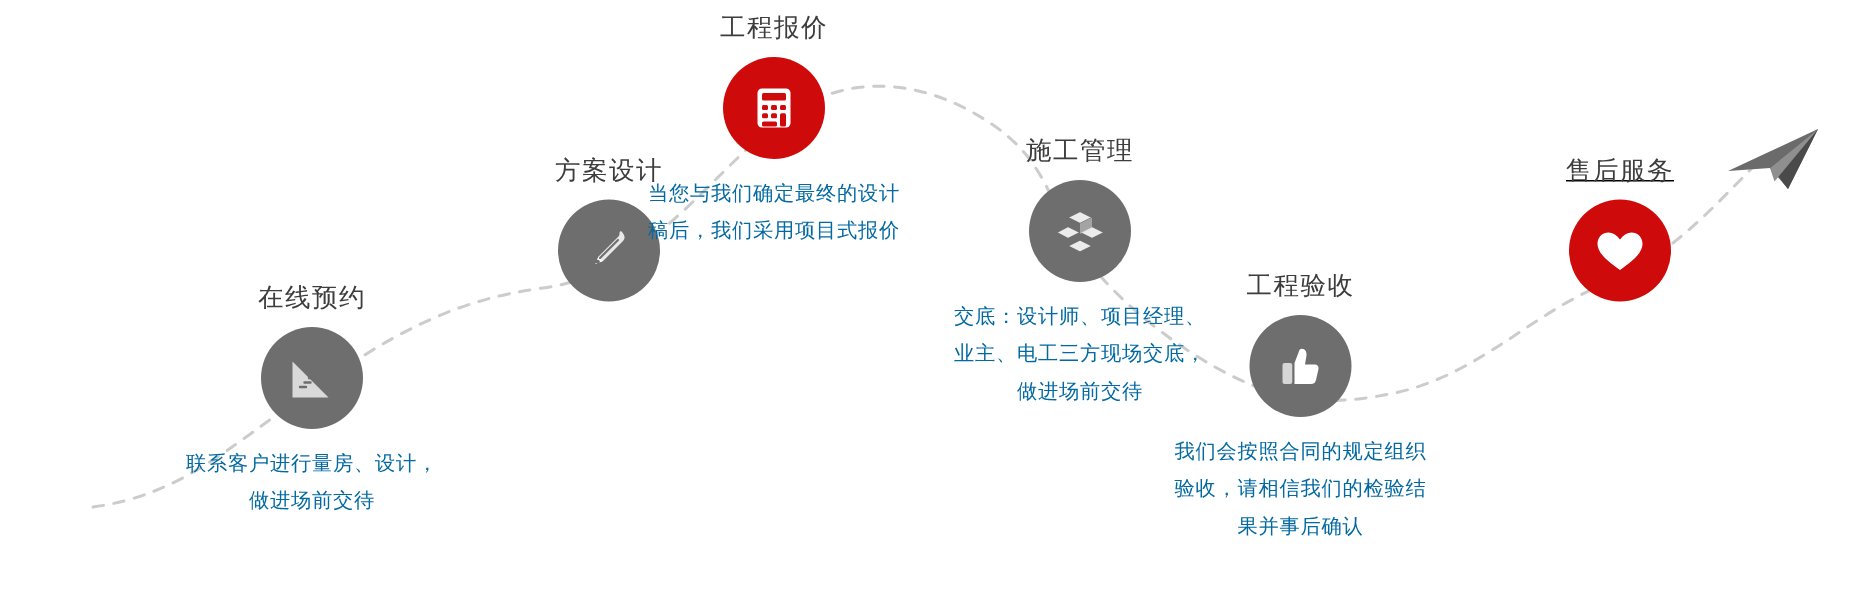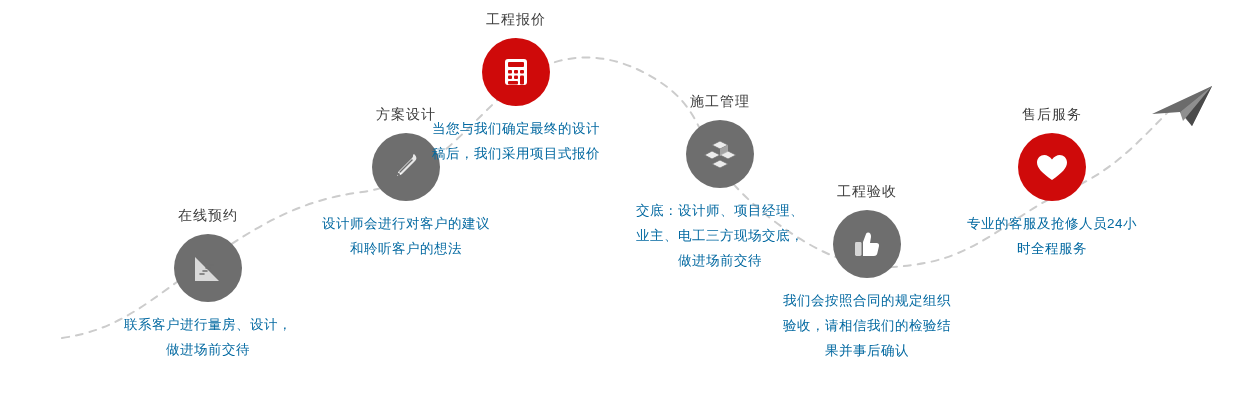--- a/index.html
+++ b/index.html
@@ -25,21 +25,21 @@
     width: 1245px;
     height: 402px;
     pointer-events: none;
   }
   .step {
     position: absolute;
     width: 180px;
     text-align: center;
   }
   .step-title {
-    font-size: 14px;
+    font-size: 17px;
     color: #3d3d3d;
     line-height: 22px;
     letter-spacing: 1px;
     margin-bottom: 8px;
     white-space: nowrap;
   }
   .badge {
     width: 68px;
     height: 68px;
     border-radius: 50%;
@@ -59,26 +59,26 @@
     display: block;
   }
   .step-desc {
     font-size: 13.5px;
     color: #0369a1;
     line-height: 25px;
     letter-spacing: 0.5px;
   }
 
   
-  #step-1 { left: 118px; top: 204px; }
+  #step-1 { left: 118px; top: 188px; }
   #step-2 { left: 272px; top: 103px; margin-left: 44px; }
   #step-3 { left: 426px; top: 8px; }
   #step-4 { left: 630px; top: 90px; }
   #step-5 { left: 777px; top: 180px; }
-  #step-6 { left: 962px; top: 103px; }
+  #step-6 { left: 990px; top: 103px; text-decoration: underline; }
 
   #step-1 .step-desc,
   #step-2 .step-desc,
   #step-3 .step-desc { }
 </style>
 </head>
 <body>
 
 <div id="stage">
 
@@ -113,21 +113,20 @@
     <div class="badge gray">
       <span>
         <svg width="34" height="34" viewBox="0 0 34 34">
           <path d="M25 4 C28 7 28 9 26 11 L13 24 L8 26 L10 21 L23 8 C25 6 23 5 25 4 Z" fill="#e8e8e8"></path>
           <path d="M13 24 L8 26 L10 21 Z" fill="#ffffff"></path>
           <path d="M11 22 L23 10" stroke="#6e6e6e" stroke-width="1.4" stroke-linecap="round"></path>
           <circle cx="9.5" cy="24.5" r="1.4" fill="#6e6e6e"></circle>
         </svg>
       </span>
     </div>
-    <div class="step-desc">设计师会进行对客户的建议和聆听客户的想法</div>
   </div>
 
   <div class="step" id="step-3">
     <div class="step-title">工程报价</div>
     <div class="badge red">
       <span>
         <svg width="36" height="36" viewBox="0 0 36 36">
           <rect x="7" y="5" width="22" height="26" rx="3" fill="#ffffff"></rect>
           <rect x="10" y="8" width="16" height="5" rx="1" fill="#cf0a0a"></rect>
           <g fill="#cf0a0a">
@@ -180,16 +179,15 @@
 
   <div class="step" id="step-6">
     <div class="step-title">售后服务</div>
     <div class="badge red">
       <span>
         <svg width="36" height="34" viewBox="0 0 36 34">
           <path d="M18 30 C8 23 3 18 3 12.5 C3 8 6.4 5 10.3 5 C13 5 15.8 6.6 18 9.6 C20.2 6.6 23 5 25.7 5 C29.6 5 33 8 33 12.5 C33 18 28 23 18 30 Z" fill="#ffffff"></path>
         </svg>
       </span>
     </div>
-    <div class="step-desc">专业的客服及抢修人员24小时全程服务</div>
   </div>
 
 </div>
 
 </body></html>

